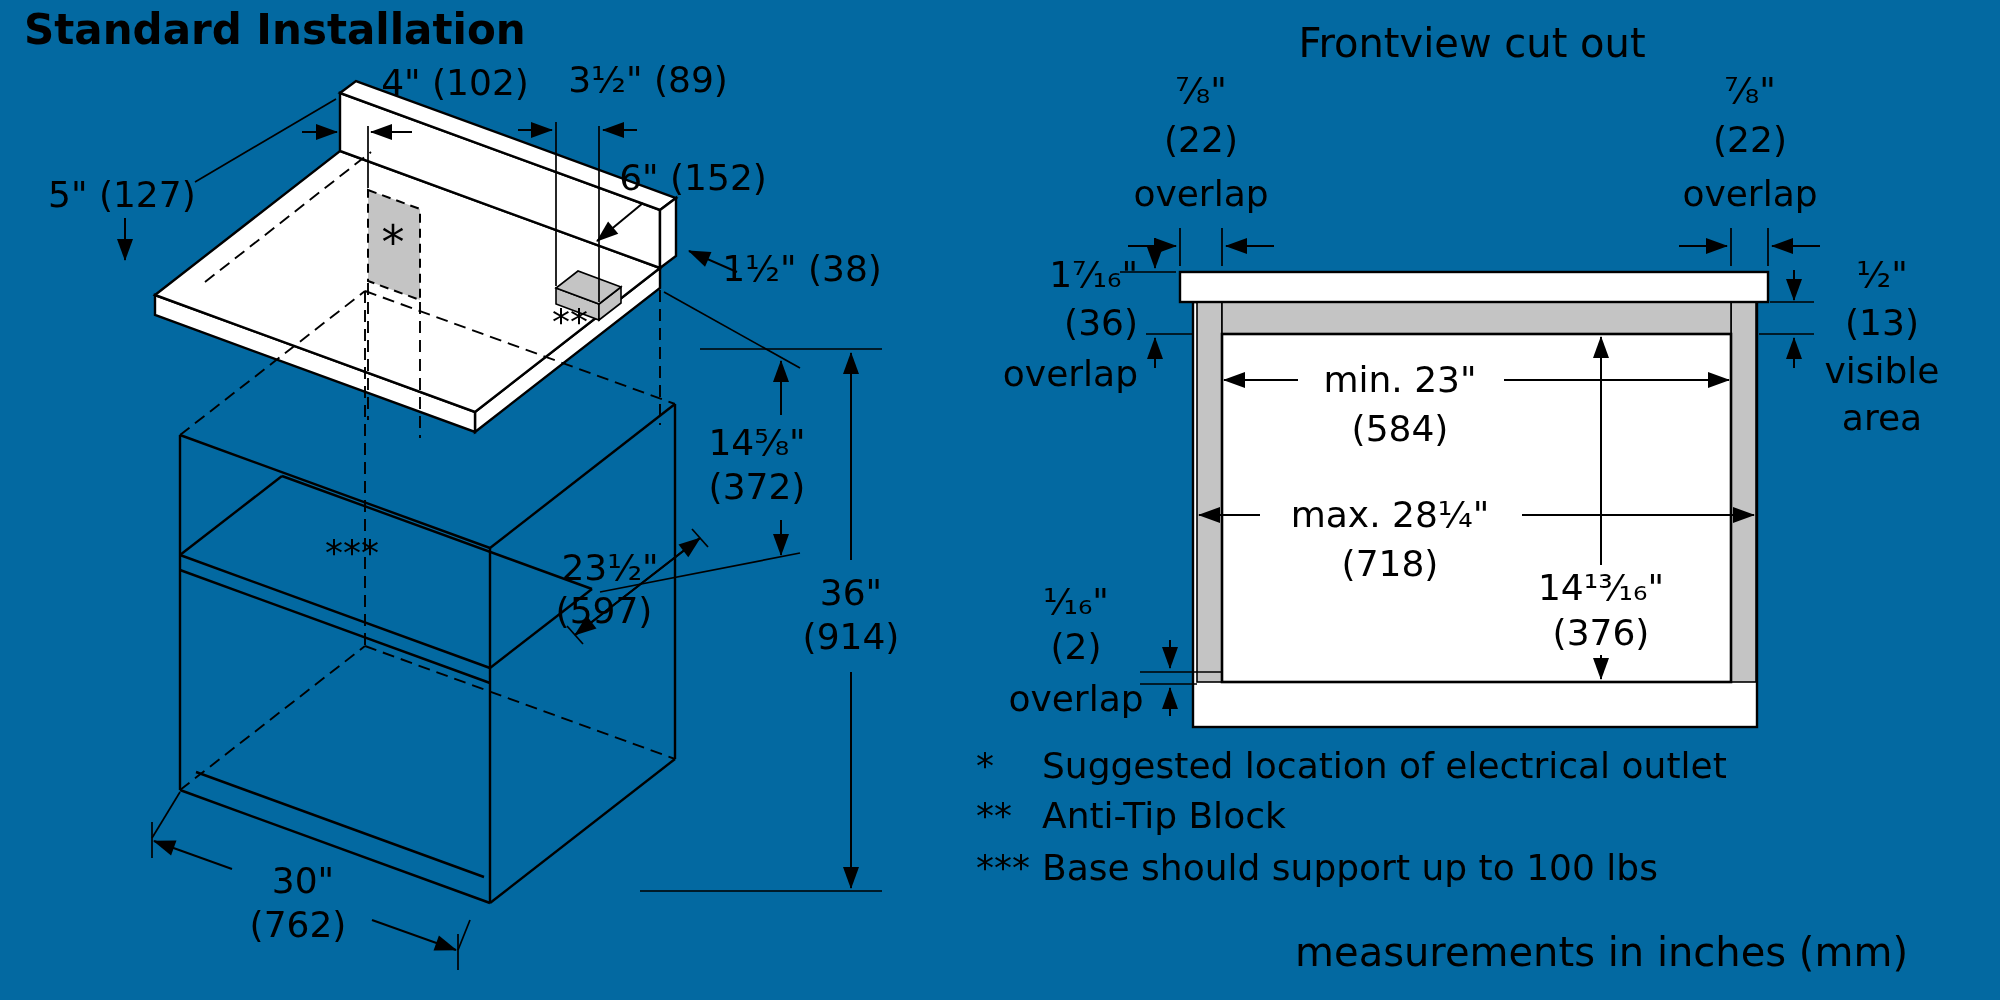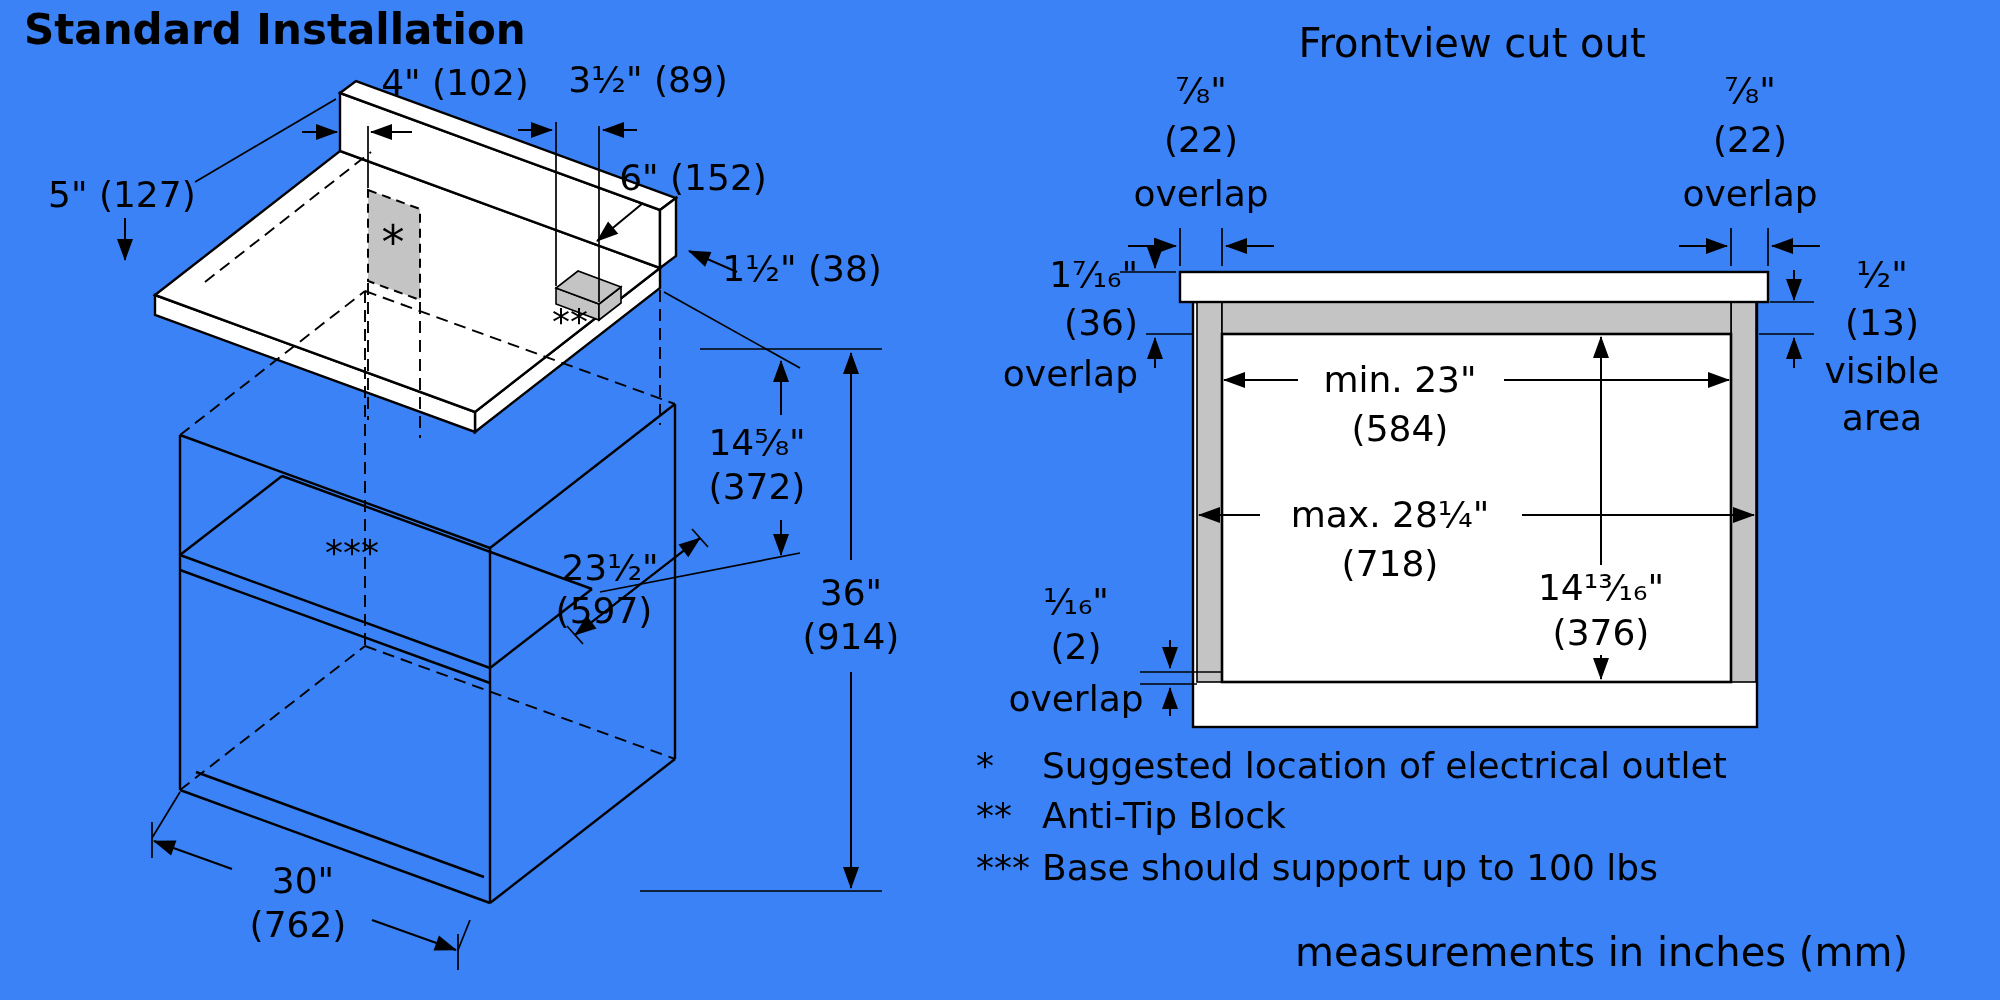--- a/index.html
+++ b/index.html
@@ -1,16 +1,16 @@
 <!DOCTYPE html>
 <html><head>
 <meta charset="utf-8">
 <style>
   html,body{margin:0;padding:0;background:#ffffff;}
-  .page{position:relative;width:2000px;height:1000px;background:#3b82f6;overflow:hidden;}
+  .page{position:relative;width:2000px;height:1000px;background:#0369a1;overflow:hidden;}
   svg{position:absolute;left:0;top:0;}
   .s   {stroke:#000;stroke-width:2.4;fill:none;}
   .f   {fill:#ffffff;stroke:#000;stroke-width:2.4;}
   .g   {fill:#c4c4c4;stroke:#000;stroke-width:1.6;}
   .thin{stroke:#000;stroke-width:1.7;fill:none;}
   .dash{stroke:#000;stroke-width:1.9;fill:none;stroke-dasharray:12 7;}
   .dim {stroke:#000;stroke-width:2;fill:none;}
   text.t  {font:36px "DejaVu Sans","Liberation Sans",sans-serif;fill:#000;}
   text.tb {font:bold 42px "DejaVu Sans","Liberation Sans",sans-serif;fill:#000;}
   text.tt {font:40px "DejaVu Sans","Liberation Sans",sans-serif;fill:#000;}

